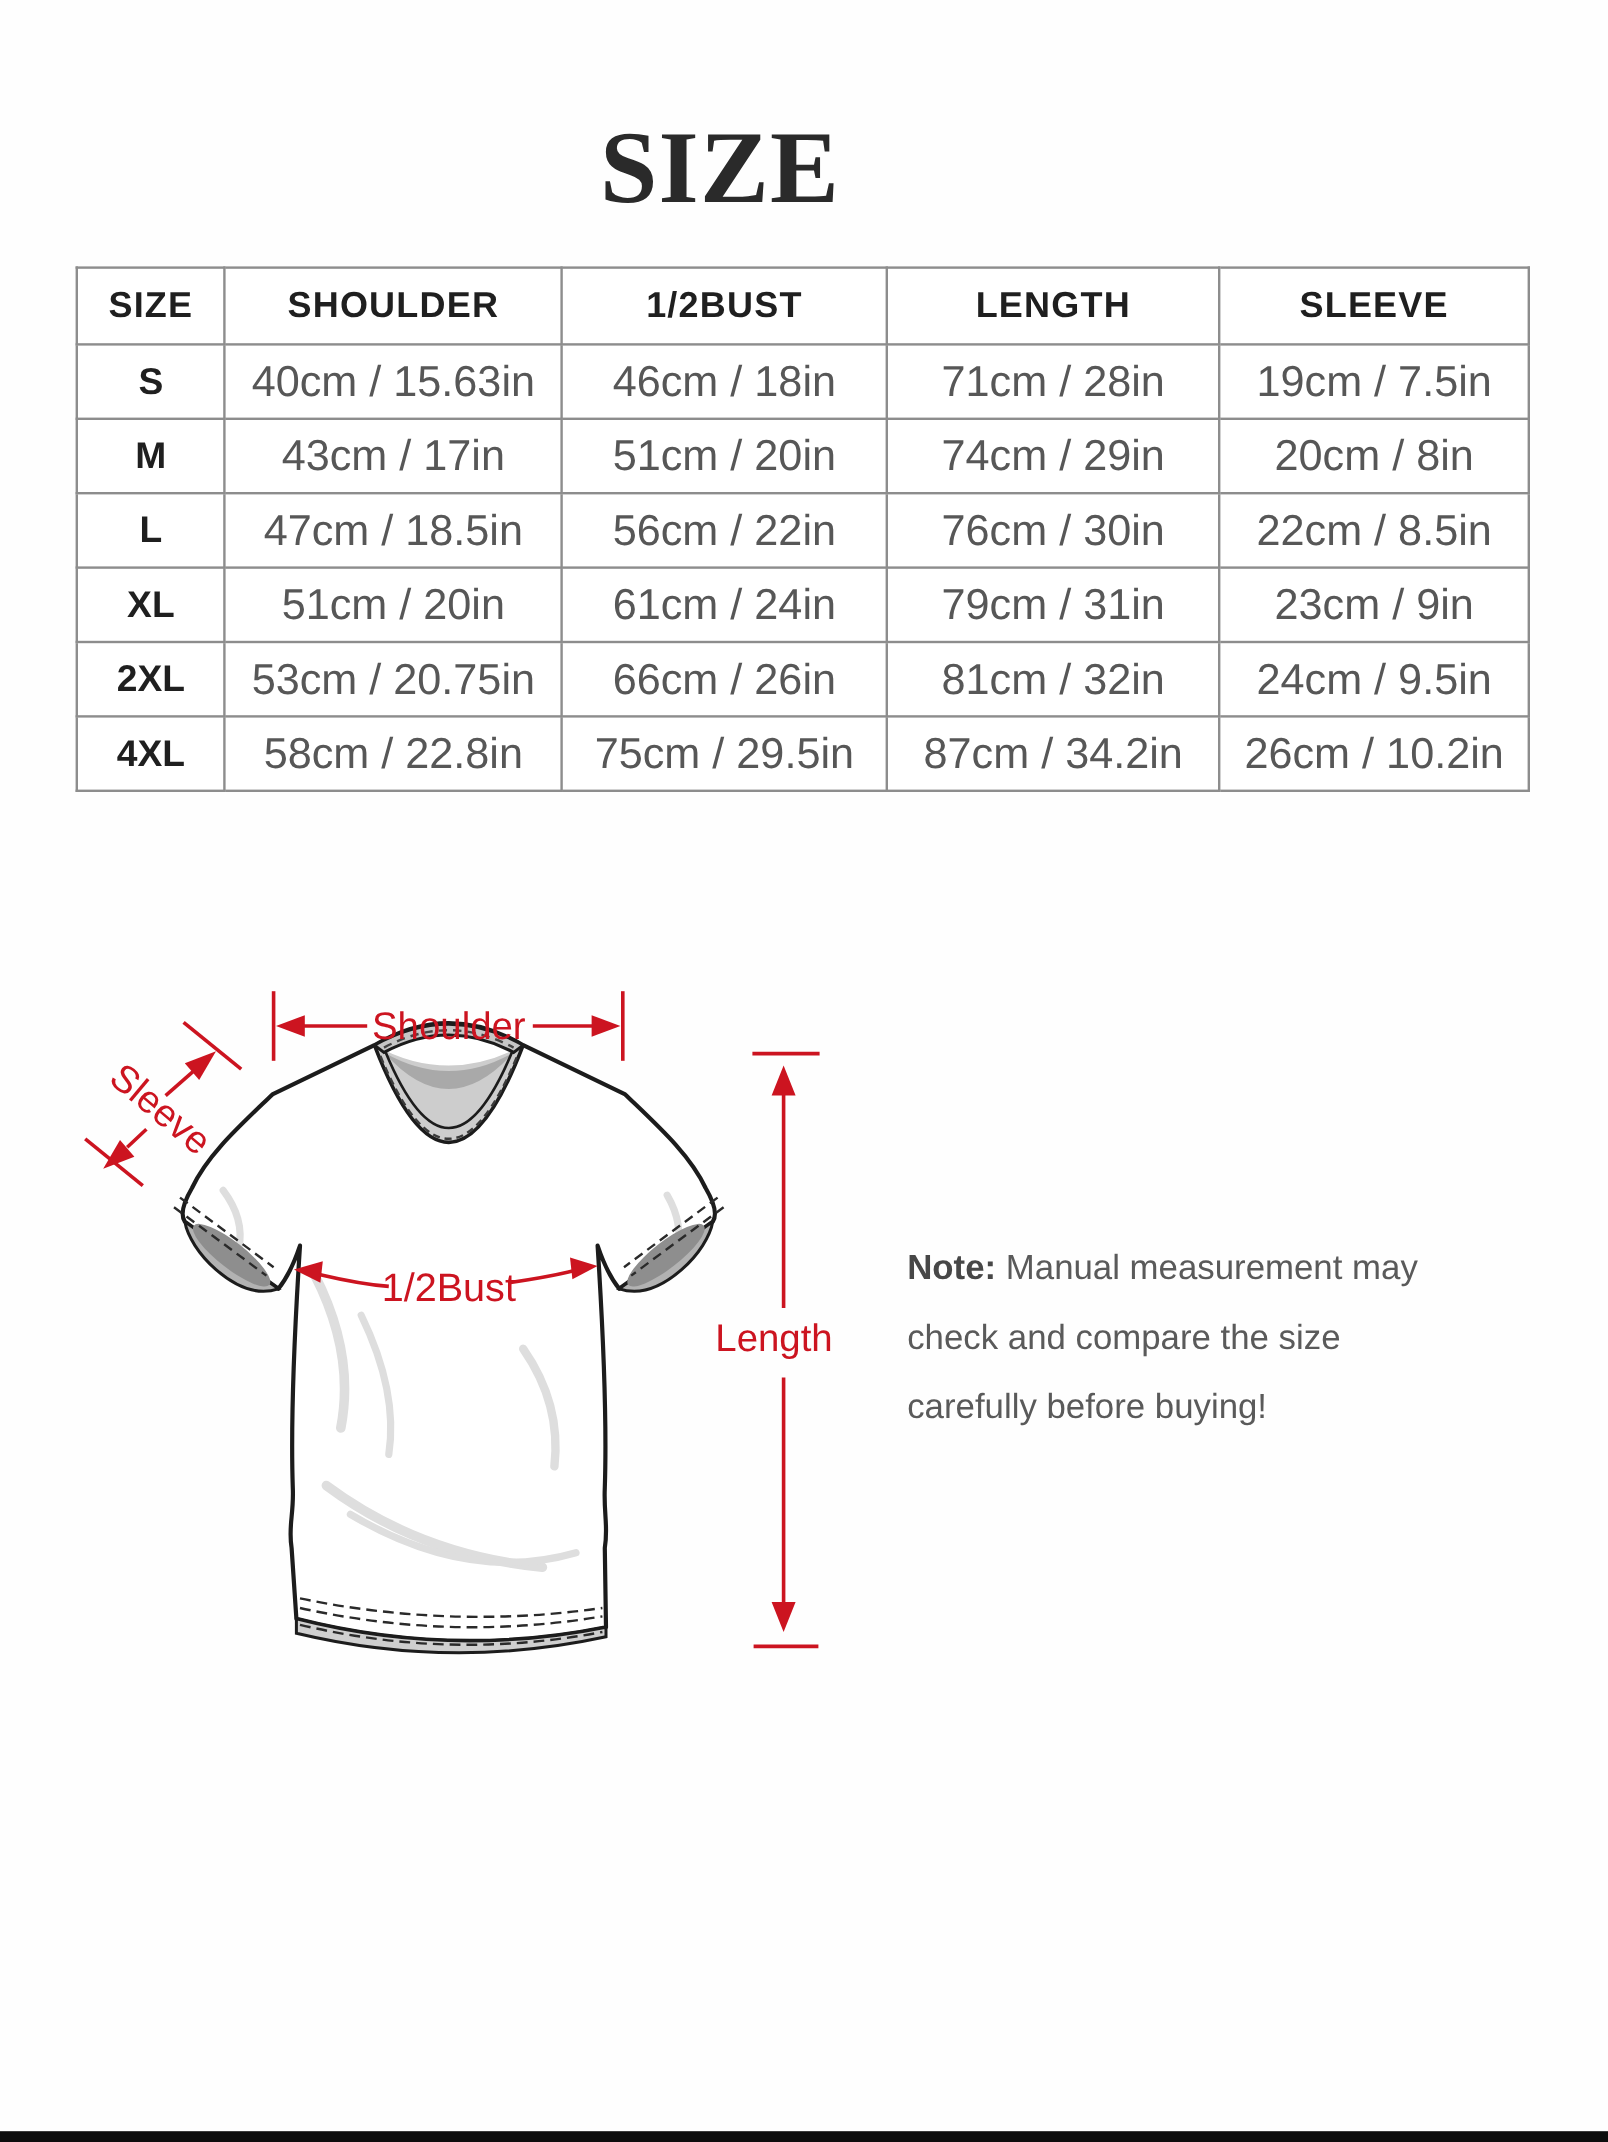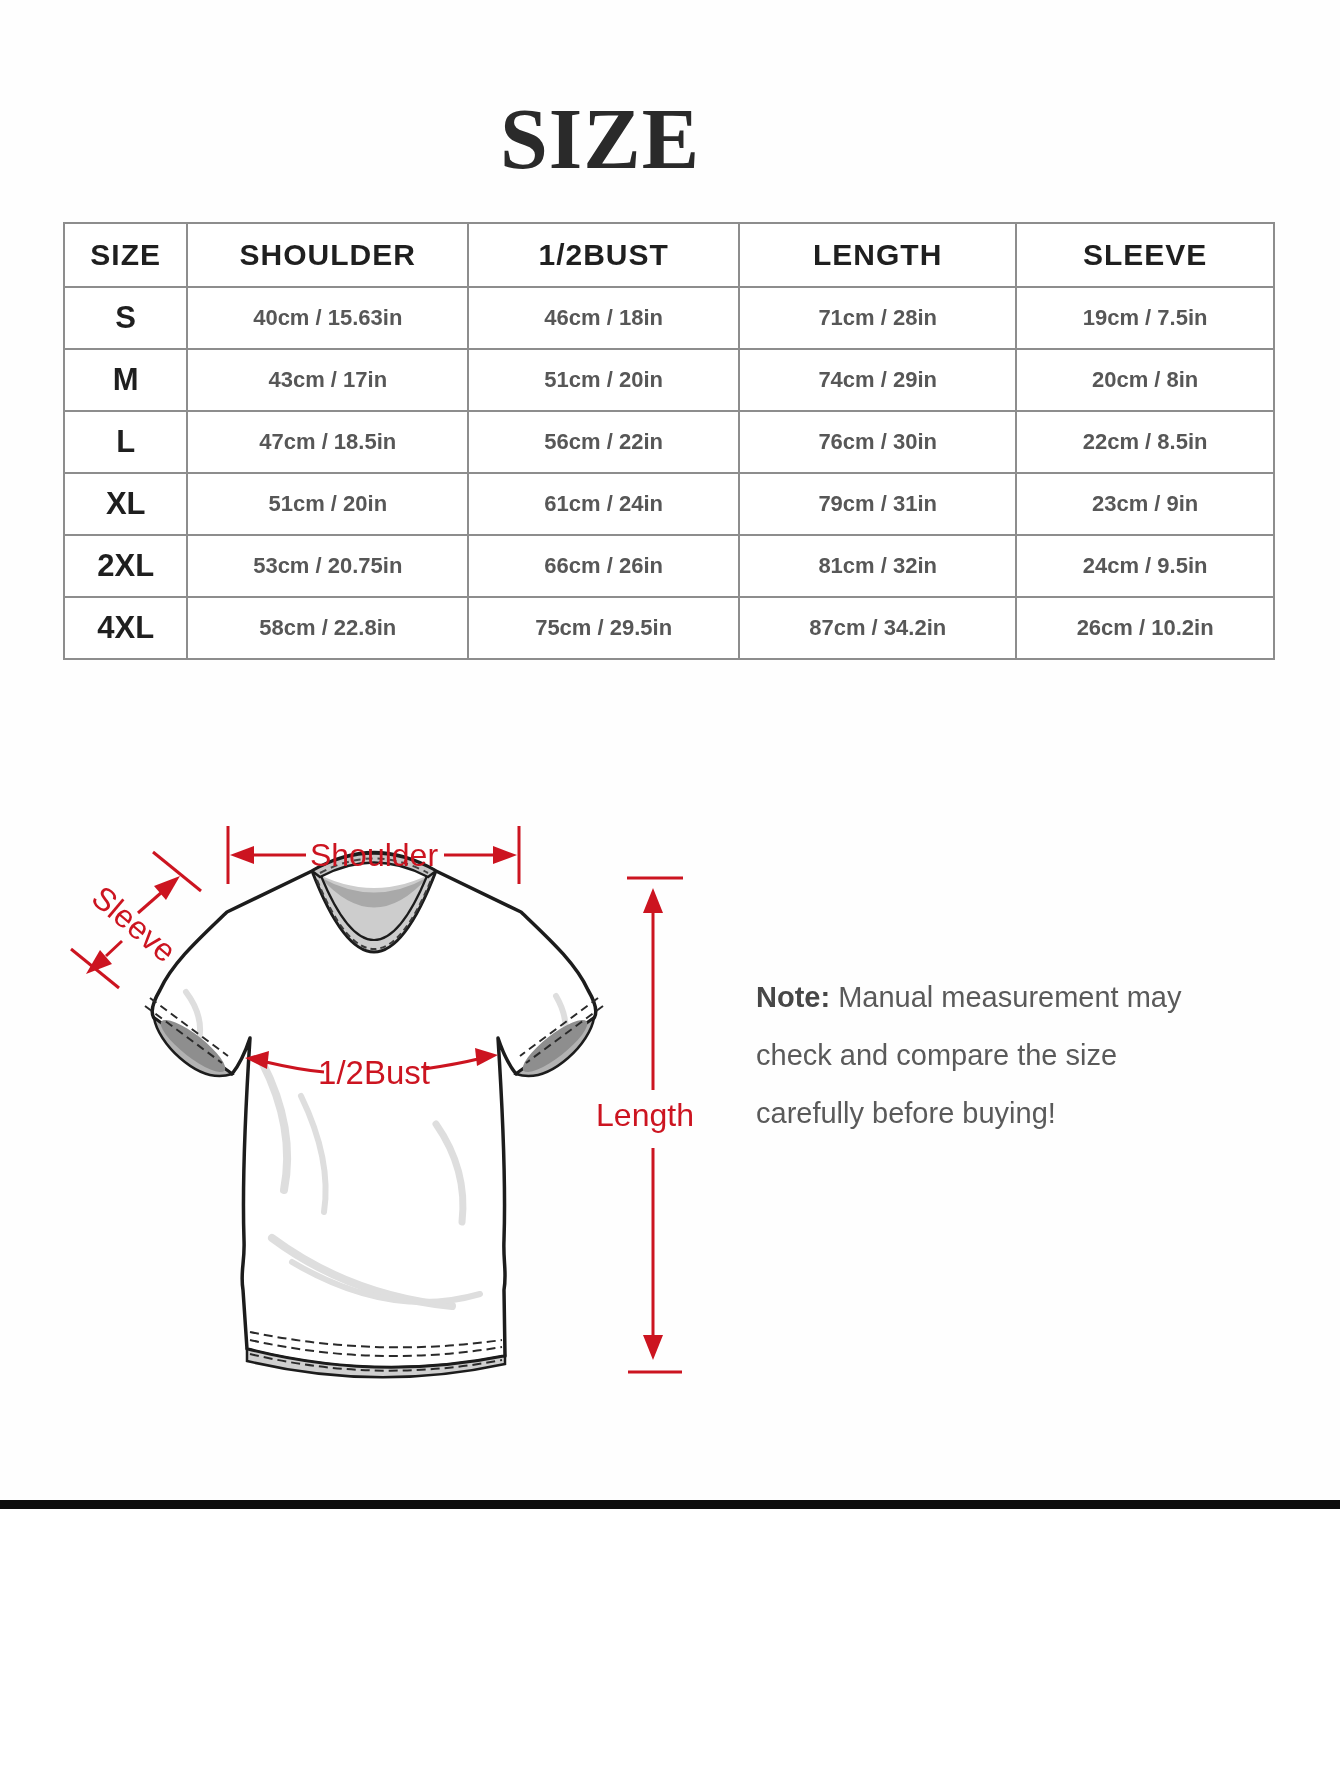--- a/index.html
+++ b/index.html
@@ -1,29 +1,29 @@
 <!DOCTYPE html>
 <html><head>
 <meta charset="utf-8">
 <style>
   html,body{margin:0;padding:0;background:#ffffff;}
-  .page{position:relative;width:1340px;height:1509px;background:#fefefe;overflow:hidden;
+  .page{position:relative;width:1340px;height:1785px;background:#fefefe;overflow:hidden;
         font-family:"Liberation Sans",sans-serif;}
   .title{position:absolute;left:0;top:96px;width:1200px;text-align:center;
          font-family:"Liberation Serif",serif;font-weight:bold;font-size:86px;
          color:#2a2a2a;line-height:1;letter-spacing:1px;}
   .size-table{position:absolute;left:63px;top:222px;width:1212px;border-collapse:collapse;
               table-layout:fixed;background:#fff;}
   .size-table th,.size-table td{border:2px solid #8d8d8d;text-align:center;vertical-align:middle;padding:0;}
   .size-table thead th{height:62px;font-size:30px;font-weight:bold;color:#1f1f1f;letter-spacing:1px;}
   .size-table tbody th{height:60px;font-size:31px;font-weight:bold;color:#1f1f1f;}
-  .size-table tbody td{height:60px;font-size:22px;font-weight:bold;color:#575757;}
+  .size-table tbody td{height:60px;font-size:36px;font-weight:normal;color:#575757;}
   .diagram-svg{position:absolute;left:40px;top:770px;width:660px;height:650px;
                font-family:"Liberation Sans",sans-serif;}
-  .note{position:absolute;left:756px;top:968px;width:440px;font-size:29px;line-height:58px;
+  .note{position:absolute;left:756px;top:1028px;width:440px;font-size:29px;line-height:58px;
         color:#5a5a5a;}
   .note .note-label{font-weight:bold;color:#474747;}
   .note .note-line{display:block;}
   .bottom-bar{position:absolute;left:0;bottom:0;width:100%;height:9px;background:#0d0d0d;}
 </style>
 </head>
 <body>
 
 <div class="page">
 

